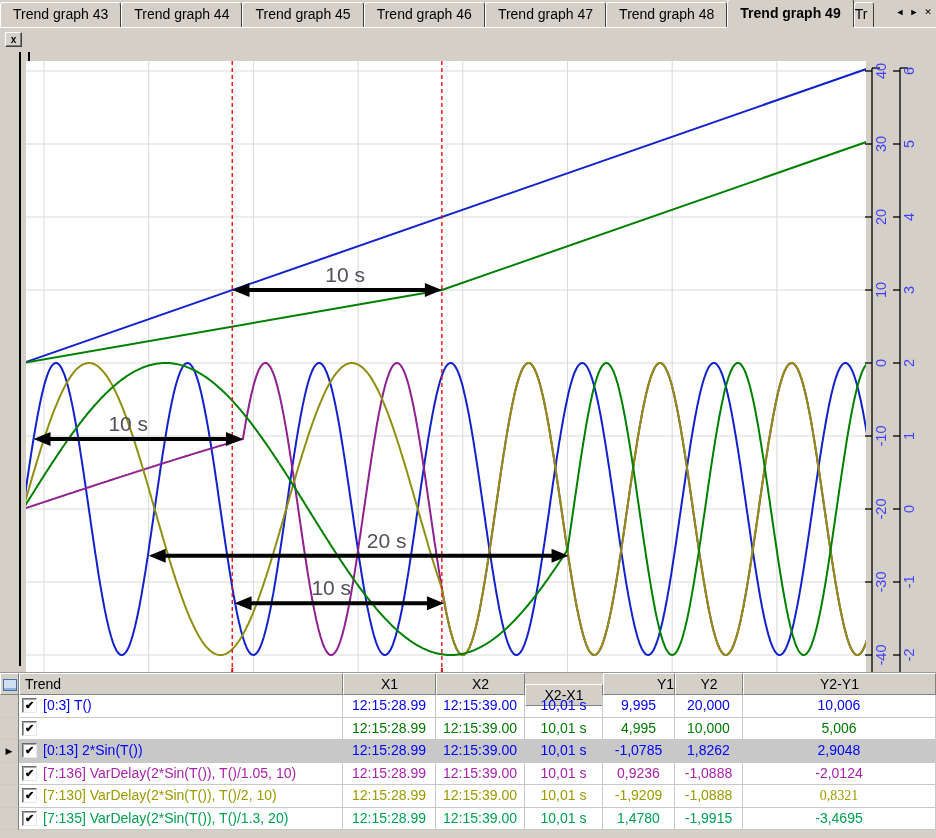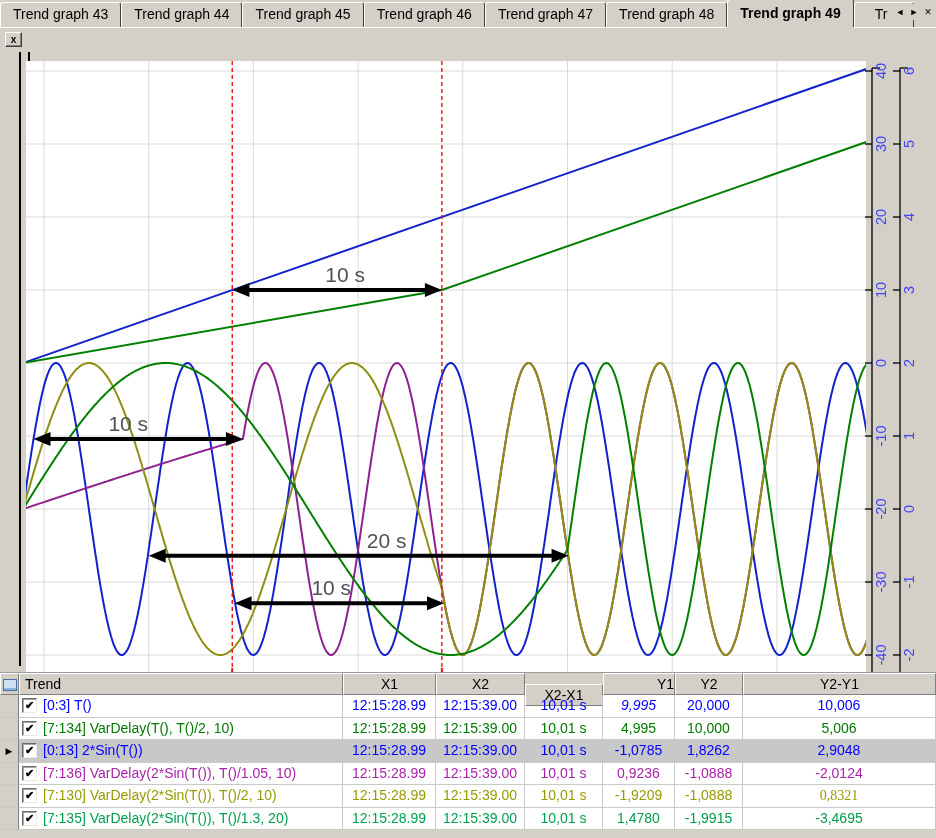--- a/index.html
+++ b/index.html
@@ -9,21 +9,21 @@
 
   
   #tabbar{position:absolute;left:0;top:0;width:936px;height:28px;background:#d4d0c8;
           display:flex;align-items:flex-end;border-bottom:1px solid #ffffff;box-sizing:border-box;}
   .tab{flex:0 0 auto;height:24px;line-height:23px;padding:0 12px;margin-top:3px;
        background:#d4d0c8;font-size:14px;color:#000;white-space:nowrap;
        border:1px solid #404040;border-bottom:none;border-left-color:#ffffff;border-top-color:#ffffff;
        border-top-left-radius:3px;border-top-right-radius:3px;position:relative;cursor:default;}
   .tab.selected{height:27px;line-height:26px;margin-top:0;font-weight:bold;z-index:3;
        box-shadow:0 1px 0 #d4d0c8;}
-  .tab.partial{overflow:hidden;width:18px;padding:0 20px;flex:0 0 auto;}
+  .tab.partial{overflow:hidden;width:18px;padding:0 0;flex:0 0 auto;}
   #tabbtns{position:absolute;right:2px;top:4px;height:16px;display:flex;gap:2px;z-index:5;
            background:#d4d0c8;align-items:center;padding-left:3px;}
   .tbtn{width:12px;height:14px;font-size:9px;line-height:14px;text-align:center;color:#000;cursor:default;}
 
   
   #chartpanel{position:absolute;left:0;top:28px;width:936px;height:644px;background:#d4d0c8;}
   #chartclose{position:absolute;left:5px;top:4px;width:17px;height:15px;background:#d4d0c8;
       border:1px solid;border-color:#ffffff #404040 #404040 #ffffff;box-shadow:inset -1px -1px 0 #808080;
       font-size:10px;font-weight:bold;line-height:13px;text-align:center;padding:0;cursor:default;}
   #vsplit{position:absolute;left:19px;top:24px;width:7px;height:604px;
@@ -211,29 +211,28 @@
       </div>
       <div class="trow">
         <div class="cell selcol" style="width: 19px;"></div>
         <div class="cell nm" style="width: 324px;">
           <span class="cbx">✔</span>
           <span class="nametext" style="color: rgb(0, 0, 255);">[0:3] T()</span>
         </div>
         <div class="cell" style="width: 93px; color: rgb(0, 0, 255);">12:15:28.99</div>
         <div class="cell" style="width: 89px; color: rgb(0, 0, 255);">12:15:39.00</div>
         <div class="cell" style="width: 78px; color: rgb(0, 0, 255);">10,01 s</div>
-        <div class="cell" style="width: 72px; color: rgb(0, 0, 255); font-style: italic;">9,995</div>
+        <div class="cell" style="width: 72px; color: rgb(0, 0, 255);">9,995</div>
         <div class="cell" style="width: 68px; color: rgb(0, 0, 255);">20,000</div>
         <div class="cell" style="width: 193px; color: rgb(0, 0, 255);">10,006</div>
       </div>
       <div class="trow">
         <div class="cell selcol" style="width: 19px;"></div>
         <div class="cell nm" style="width: 324px;">
           <span class="cbx">✔</span>
-          <span class="nametext" style="color: rgb(0, 122, 0);">[7:134] VarDelay(T(), T()/2, 10)</span>
         </div>
         <div class="cell" style="width: 93px; color: rgb(0, 122, 0);">12:15:28.99</div>
         <div class="cell" style="width: 89px; color: rgb(0, 122, 0);">12:15:39.00</div>
         <div class="cell" style="width: 78px; color: rgb(0, 122, 0);">10,01 s</div>
         <div class="cell" style="width: 72px; color: rgb(0, 122, 0); text-align: center;">4,995</div>
         <div class="cell" style="width: 68px; color: rgb(0, 122, 0);">10,000</div>
         <div class="cell" style="width: 193px; color: rgb(0, 122, 0);">5,006</div>
       </div>
       <div class="trow sel">
         <div class="cell selcol" style="width: 19px;">▶</div>

